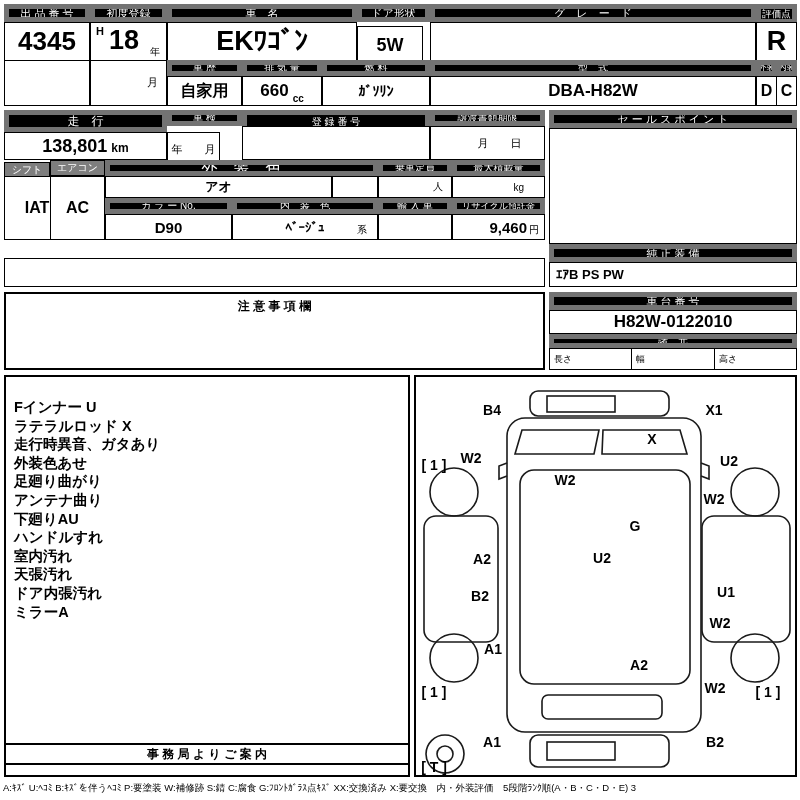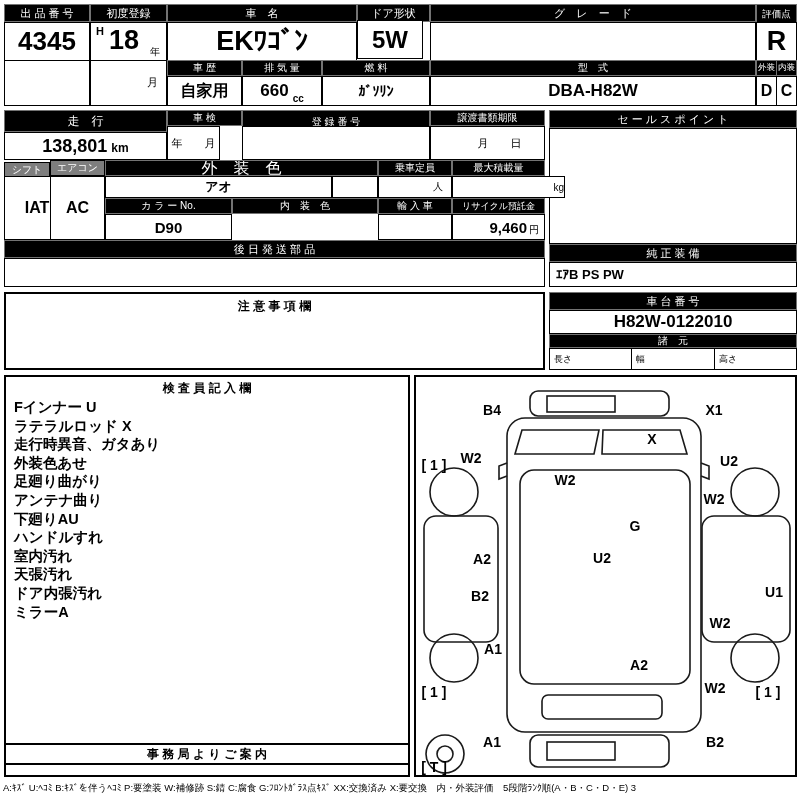--- a/index.html
+++ b/index.html
@@ -1,20 +1,20 @@
 <!DOCTYPE html>
 <html><head>
 <meta charset="utf-8">
 <style>
   * { margin:0; padding:0; box-sizing:border-box; }
   body { font-family:"Liberation Sans","DejaVu Sans",sans-serif; background:#fff; }
   #sheet { position:relative; width:800px; height:800px; background:#fff; color:#000; overflow:hidden; }
   .abs { position:absolute; }
   .hdr { position:absolute; background:#000; color:#fff; display:flex; align-items:center; justify-content:center;
-         font-size:11px; white-space:nowrap; overflow:hidden; border:1px solid #737373; }
+         font-size:11px; white-space:nowrap; overflow:hidden; border:5px solid #737373; }
   .ghdr { position:absolute; background:#7e7e7e; color:#fff; display:flex; align-items:center; justify-content:center;
           font-size:10px; white-space:nowrap; border:1px solid #000; }
   .cell { position:absolute; border:1px solid #000; background:#fff; }
   .b2 { border:2px solid #000; }
   .val { display:flex; align-items:center; justify-content:center; font-weight:bold; }
   .right { justify-content:flex-end; }
   .left { justify-content:flex-start; }
   .dmg { position:absolute; transform:translate(-50%,-50%); font-weight:bold; font-size:14px; white-space:nowrap; color:#000; }
   .small { font-weight:normal; }
 </style>
@@ -34,21 +34,21 @@
     <span class="abs" style="right:6px;bottom:1px;font-size:10px">年</span>
   </div>
   <div class="cell" style="left:90px;top:60px;width:77px;height:46px">
     <span class="abs" style="right:8px;top:14px;font-size:11px">月</span>
   </div>
 
   <div class="hdr" style="left:167px;top:4px;width:190px;height:18px">車　名</div>
   <div class="cell val" style="left:167px;top:22px;width:190px;height:39px;font-size:27px">EKﾜｺﾞﾝ</div>
 
   <div class="hdr" style="left:357px;top:4px;width:73px;height:18px">ドア形状</div>
-  <div class="cell val" style="left:357px;top:20px;width:66px;height:39px;font-size:24px">5W</div>
+  <div class="cell val" style="left:357px;top:26px;width:66px;height:39px;font-size:18px">5W</div>
 
   <div class="hdr" style="left:430px;top:4px;width:326px;height:18px">グ　レ　ー　ド</div>
   <div class="cell val" style="left:430px;top:22px;width:326px;height:39px;font-size:20px"></div>
 
   <div class="hdr" style="left:756px;top:4px;width:41px;height:20px;font-size:9.5px">評価点</div>
   <div class="cell val" style="left:756px;top:22px;width:41px;height:39px;font-size:27px">R</div>
 
   <div class="hdr" style="left:167px;top:60px;width:75px;height:16px;font-size:10px">車 歴</div>
   <div class="cell val" style="left:167px;top:76px;width:75px;height:30px;font-size:16px">自家用</div>
 
@@ -69,21 +69,21 @@
   <div class="cell val" style="left:756px;top:76px;width:21px;height:30px;font-size:16px">D</div>
   <div class="cell val" style="left:776px;top:76px;width:21px;height:30px;font-size:16px">C</div>
 
   <div class="hdr" style="left:4px;top:110px;width:163px;height:22px;font-size:12px">走　行</div>
   <div class="cell val" style="left:4px;top:132px;width:163px;height:28px">
     <span style="font-size:18px;font-weight:bold">138,801</span>
     <span style="font-size:12px;font-weight:bold;margin-left:4px;margin-top:4px">km</span>
   </div>
 
   <div class="hdr" style="left:167px;top:110px;width:75px;height:16px;font-size:10px">車 検</div>
-  <div class="cell val small" style="left:167px;top:126px;width:53px;height:34px;font-size:11px;font-weight:normal">年　　月</div>
+  <div class="cell val small" style="left:167px;top:132px;width:53px;height:34px;font-size:11px;font-weight:normal">年　　月</div>
 
   <div class="hdr" style="left:242px;top:110px;width:188px;height:23px;font-size:10px">登 録 番 号</div>
   <div class="cell val" style="left:242px;top:126px;width:188px;height:34px"></div>
 
   <div class="hdr" style="left:430px;top:110px;width:115px;height:16px;font-size:10px">譲渡書類期限</div>
   <div class="cell val" style="left:430px;top:126px;width:115px;height:34px;font-size:11px;font-weight:normal;padding-left:24px">月　　日</div>
 
   <div class="hdr" style="left:549px;top:110px;width:248px;height:18px">セ ー ル ス ポ イ ン ト</div>
   <div class="cell" style="left:549px;top:128px;width:248px;height:116px"></div>
 
@@ -93,56 +93,58 @@
   <div class="cell val" style="left:50px;top:176px;width:55px;height:64px;font-size:16px">AC</div>
 
   <div class="hdr" style="left:105px;top:160px;width:273px;height:16px;font-size:16px">外　装　色</div>
   <div class="cell val" style="left:105px;top:176px;width:227px;height:22px;font-size:13px">アオ</div>
   <div class="cell" style="left:332px;top:176px;width:46px;height:22px"></div>
 
   <div class="hdr" style="left:378px;top:160px;width:74px;height:16px;font-size:10px">乗車定員</div>
   <div class="cell val right" style="left:378px;top:176px;width:74px;height:22px;font-size:10px;font-weight:normal;padding-right:8px">人</div>
 
   <div class="hdr" style="left:452px;top:160px;width:93px;height:16px;font-size:10px">最大積載量</div>
-  <div class="cell val right" style="left:452px;top:176px;width:113px;height:22px;font-size:10px;font-weight:normal;padding-right:0">kg</div>
+  <div class="cell val right" style="left:452px;top:176px;width:93px;height:22px;font-size:10px;font-weight:normal;padding-right:20px">kg</div>
 
   <div class="hdr" style="left:105px;top:198px;width:127px;height:16px;font-size:10px">カ ラ ー No.</div>
   <div class="cell val" style="left:105px;top:214px;width:127px;height:26px;font-size:15px">D90</div>
 
   <div class="hdr" style="left:232px;top:198px;width:146px;height:16px;font-size:10px">内　装　色</div>
+  <div class="cell val" style="left:232px;top:214px;width:146px;height:26px;font-size:13px">
+    <span>ﾍﾞｰｼﾞｭ</span>
+    <span class="abs" style="right:10px;top:8px;font-size:10px;font-weight:normal">系</span>
+  </div>
 
   <div class="hdr" style="left:378px;top:198px;width:74px;height:16px;font-size:10px">輸 入 車</div>
   <div class="cell val" style="left:378px;top:214px;width:74px;height:26px"></div>
 
   <div class="hdr" style="left:452px;top:198px;width:93px;height:16px;font-size:9px">リサイクル預託金</div>
   <div class="cell val right" style="left:452px;top:214px;width:93px;height:26px;padding-right:5px">
     <span style="font-size:15px;font-weight:bold">9,460</span>
     <span style="font-size:10px;font-weight:normal;margin-left:2px;margin-top:5px">円</span>
   </div>
 
-  <div class="hdr" style="left:4px;top:240px;width:541px;height:18px">後 日 発 送 部 品</div>
   <div class="cell val" style="left:4px;top:258px;width:541px;height:29px"></div>
 
   <div class="hdr" style="left:549px;top:244px;width:248px;height:18px">純 正 装 備</div>
   <div class="cell val left" style="left:549px;top:262px;width:248px;height:25px;font-size:13px;padding-left:6px">ｴｱB PS PW</div>
 
   <div class="cell b2" style="left:4px;top:292px;width:541px;height:78px">
     <div class="abs" style="left:0;top:4px;width:100%;text-align:center;font-size:12px;font-weight:bold">注 意 事 項 欄</div>
     <div class="abs" style="left:4px;top:24px;right:4px;font-size:12px"></div>
   </div>
 
   <div class="hdr" style="left:549px;top:292px;width:248px;height:18px">車 台 番 号</div>
   <div class="cell val" style="left:549px;top:310px;width:248px;height:24px;font-size:17px">H82W-0122010</div>
   <div class="hdr" style="left:549px;top:334px;width:248px;height:14px;font-size:10px">諸　元</div>
   <div class="cell val left" style="left:549px;top:348px;width:83px;height:22px;font-size:9px;font-weight:normal;padding-left:4px">長さ</div>
   <div class="cell val left" style="left:631px;top:348px;width:84px;height:22px;font-size:9px;font-weight:normal;padding-left:4px">幅</div>
   <div class="cell val left" style="left:714px;top:348px;width:83px;height:22px;font-size:9px;font-weight:normal;padding-left:4px">高さ</div>
 
   <div class="cell b2" style="left:4px;top:375px;width:406px;height:402px">
-    <div class="abs" style="left:0;top:3px;width:100%;text-align:center;font-size:12px;font-weight:bold">検 査 員 記 入 欄</div>
     <div class="abs" style="left:8px;top:21px;width:390px;font-size:14.5px;font-weight:bold;line-height:18.6px;white-space:pre-line">Fインナー U
 ラテラルロッド X
 走行時異音、ガタあり
 外装色あせ
 足廻り曲がり
 アンテナ曲り
 下廻りAU
 ハンドルすれ
 室内汚れ
 天張汚れ
@@ -191,21 +193,21 @@
         <div class="dmg" style="left: 236px; top: 62px;">X</div>
         <div class="dmg" style="left: 18px; top: 88px;">[ 1 ]</div>
         <div class="dmg" style="left: 55px; top: 81px;">W2</div>
         <div class="dmg" style="left: 313px; top: 84px;">U2</div>
         <div class="dmg" style="left: 149px; top: 103px;">W2</div>
         <div class="dmg" style="left: 298px; top: 122px;">W2</div>
         <div class="dmg" style="left: 219px; top: 149px;">G</div>
         <div class="dmg" style="left: 66px; top: 182px;">A2</div>
         <div class="dmg" style="left: 186px; top: 181px;">U2</div>
         <div class="dmg" style="left: 64px; top: 219px;">B2</div>
-        <div class="dmg" style="left: 310px; top: 215px; margin-left: 48px;">U1</div>
+        <div class="dmg" style="left: 310px; top: 215px;">U1</div>
         <div class="dmg" style="left: 304px; top: 246px;">W2</div>
         <div class="dmg" style="left: 77px; top: 272px;">A1</div>
         <div class="dmg" style="left: 223px; top: 288px;">A2</div>
         <div class="dmg" style="left: 299px; top: 311px;">W2</div>
         <div class="dmg" style="left: 18px; top: 315px;">[ 1 ]</div>
         <div class="dmg" style="left: 352px; top: 315px;">[ 1 ]</div>
         <div class="dmg" style="left: 76px; top: 365px;">A1</div>
         <div class="dmg" style="left: 299px; top: 365px;">B2</div>
         <div class="dmg" style="left: 18px; top: 390px;">[ T ]</div>
       </div>

